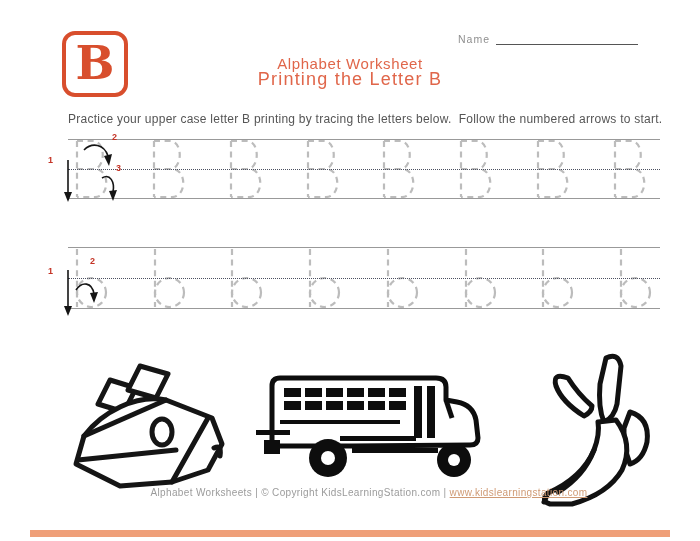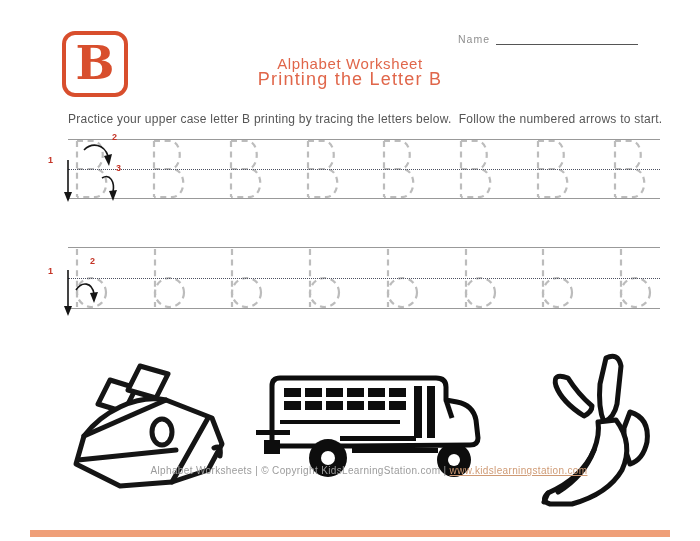--- a/index.html
+++ b/index.html
@@ -32,21 +32,21 @@
   .letter path,.letter ellipse{fill:none;stroke:var(--letter_dash);stroke-width:2.2;
         stroke-dasharray:6 4.6;}
   .guides{position:absolute;overflow:visible;pointer-events:none;}
   .guides path{fill:none;stroke:#151515;stroke-width:1.6;}
   .guides polygon{fill:#151515;stroke:none;}
   .step-num{position:absolute;font-size:9px;font-weight:bold;color:var(--step_number);}
   
   .pic{position:absolute;}
   .pic svg{display:block;}
   
-  .footer{position:absolute;left:0;right:0;top:465px;text-align:center;
+  .footer{position:absolute;left:0;right:0;top:487px;text-align:center;
         font-size:10px;letter-spacing:.35px;color:#9b9b9b;padding-left:38px;}
   .footer a{color:var(--link);text-decoration:underline;}
   .accent-bar{position:absolute;left:30px;top:530px;width:640px;height:7px;
         background:var(--footer_bar);}
 </style>
 </head>
 <body>
 
 <div class="page">
 

